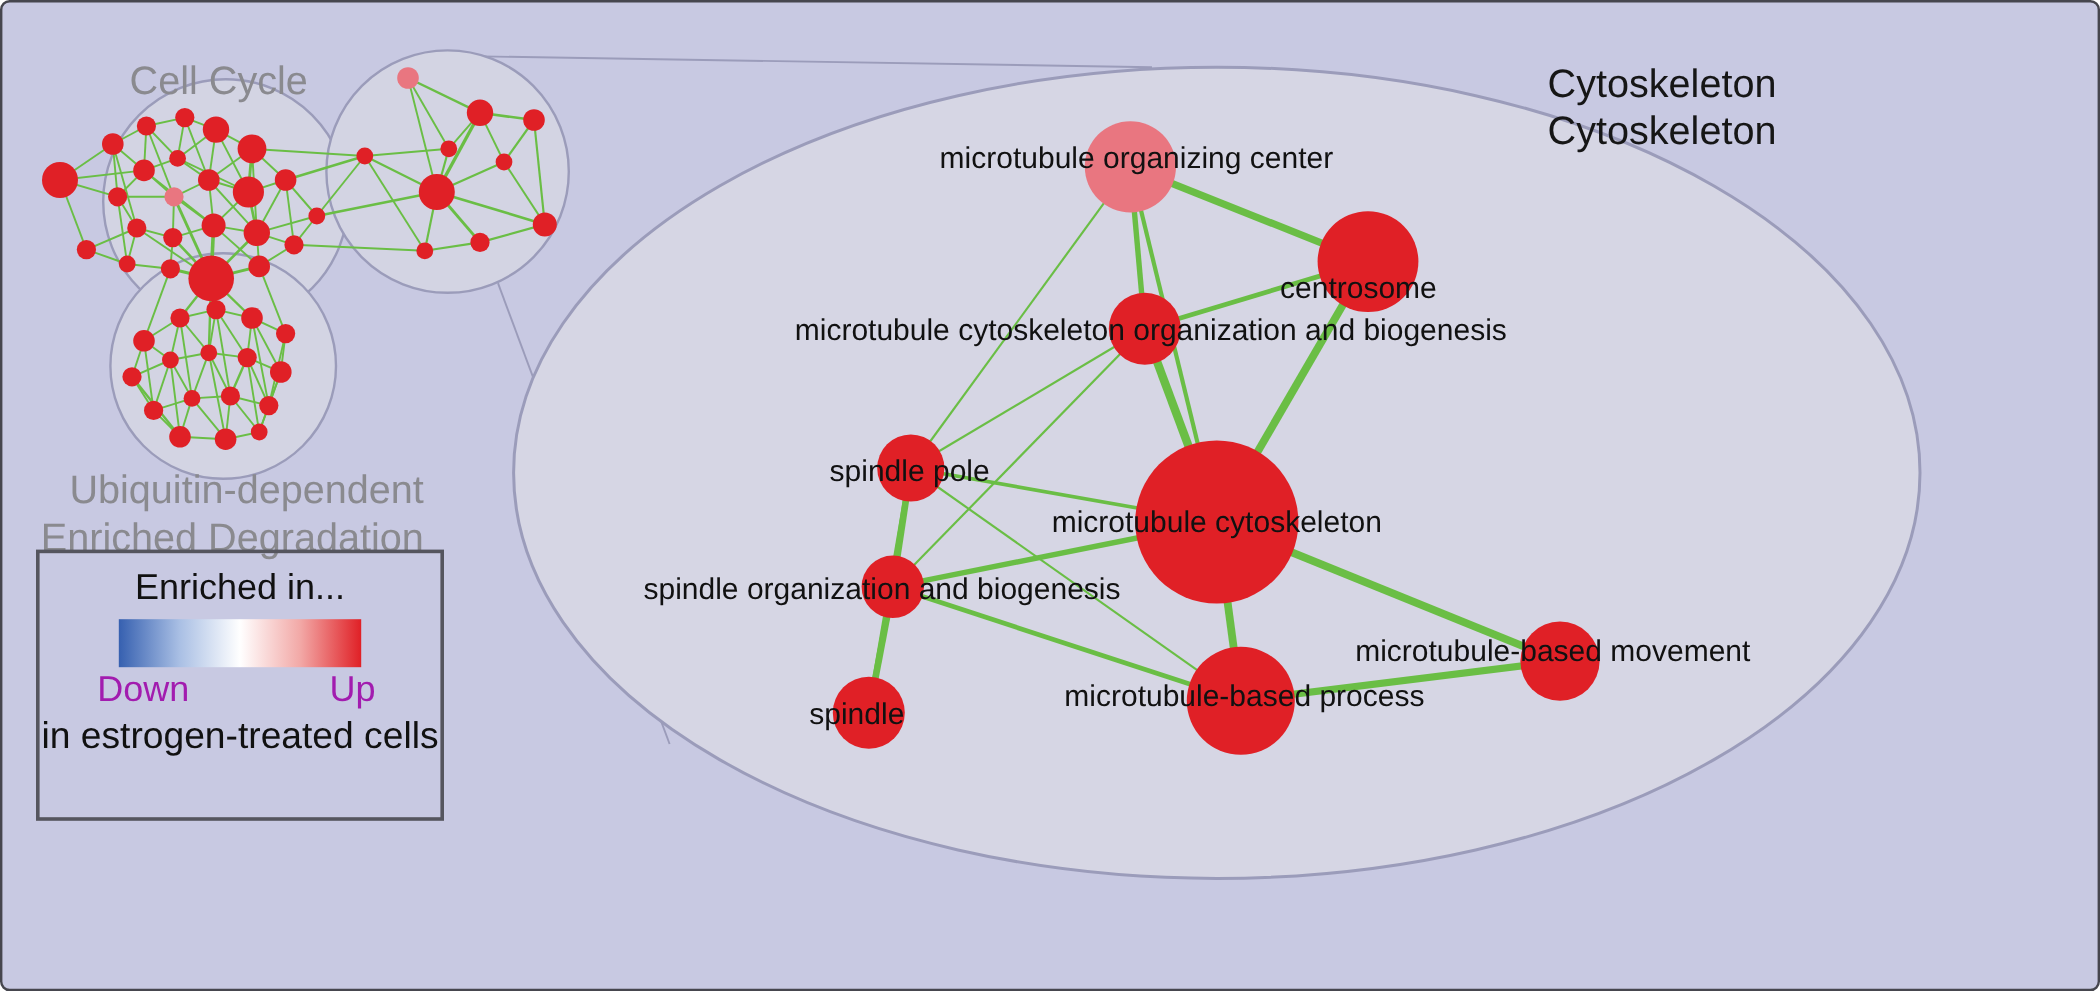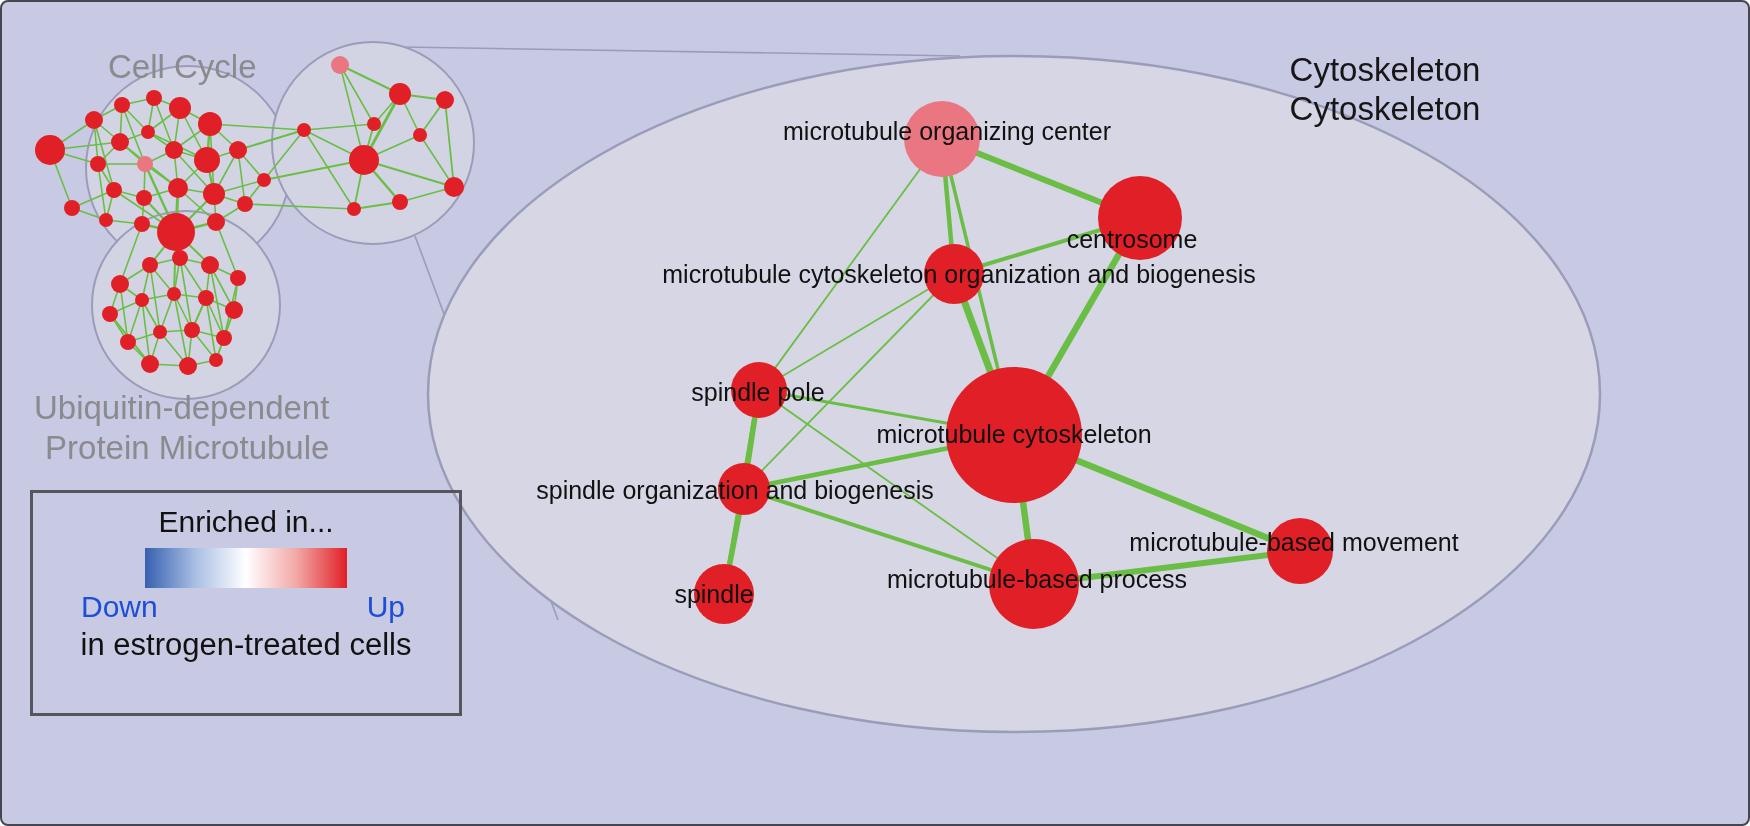--- a/index.html
+++ b/index.html
@@ -21,30 +21,30 @@
   .cluster-label { position: absolute; color: #8a8a8f; font-size: 33px; }
   .cluster-label.cc { left: 106px; top: 46px; text-align: center; }
   .cluster-label.ub { left: 32px; top: 386px; line-height: 40px; text-align: right; }
 
   .mt-label {
     position: absolute; left: 1268px; top: 48px; width: 230px;
     text-align: center; color: #161616; font-size: 33px; line-height: 39px;
   }
 
   .legend {
-    position: absolute; left: 28px; top: 488px; width: 432px; height: 226px;
+    position: absolute; left: 28px; top: 456px; width: 340px; height: 226px;
     border: 3px solid #55555e; box-sizing: border-box;
     display: flex; flex-direction: column; align-items: center;
   }
   .legend-title { font-size: 30px; color: #111; margin-top: 12px; }
   .legend-bar { width: 202px; height: 40px; margin-top: 9px; }
   .legend-row {
     width: 100%; display: flex; justify-content: space-between;
     box-sizing: border-box; padding: 0 54px 0 48px;
-    font-size: 30px; color: #1d4ed8; margin-top: 2px;
+    font-size: 30px; color: #a21caf; margin-top: 2px;
   }
   .legend-caption { font-size: 31px; color: #111; text-align: center; margin-top: 5px; line-height: 31px; }
 </style>
 </head>
 <body>
 
 <div class="canvas" style="background: rgb(200, 201, 226);">
 
   <svg id="net" class="net" width="1750" height="826" viewBox="0 0 1750 826">
       <line x1="400" y1="45" x2="958" y2="54" stroke="#9b9cba" stroke-width="1.6"></line>
@@ -282,21 +282,21 @@
       <text x="733" y="497" text-anchor="middle" font-size="25" fill="#111111">spindle organization and biogenesis</text>
       <text x="1292" y="549" text-anchor="middle" font-size="25" fill="#111111">microtubule-based movement</text>
       <text x="1035" y="586" text-anchor="middle" font-size="25" fill="#111111">microtubule-based process</text>
       <text x="712" y="601" text-anchor="middle" font-size="25" fill="#111111">spindle</text>
     </svg>
 
   <div class="cluster-label cc">Cell Cycle</div>
 
   <div class="cluster-label ub">
     <div>Ubiquitin-dependent</div>
-    <div>Protein Microtubule</div>
+    <div>Enriched Degradation</div>
   </div>
 
   <div class="mt-label">
     <div>Cytoskeleton</div>
     <div>Cytoskeleton</div>
   </div>
 
   <div class="legend">
     <div class="legend-title">Enriched in...</div>
     <div class="legend-bar" style="background: linear-gradient(90deg, rgb(54, 96, 176), rgb(169, 191, 228), rgb(255, 255, 255), rgb(242, 168, 166), rgb(224, 32, 38));"></div>

